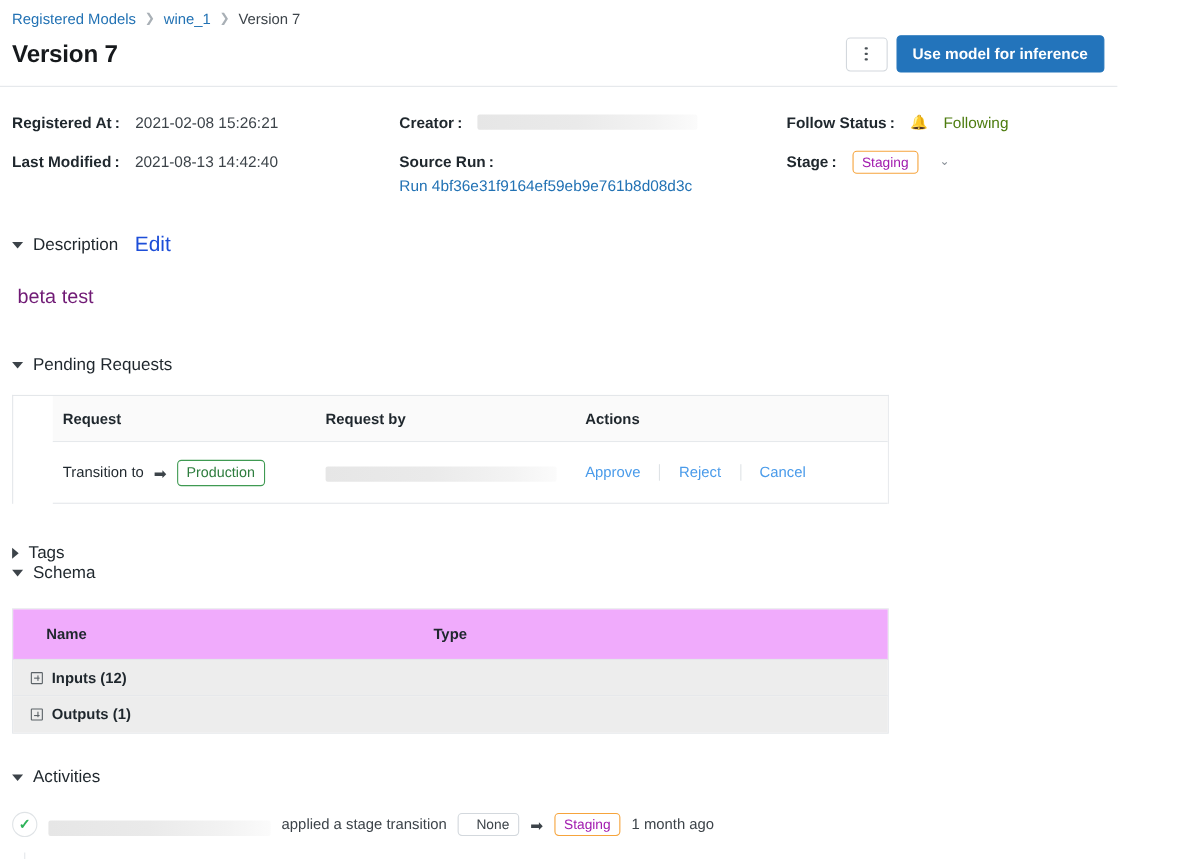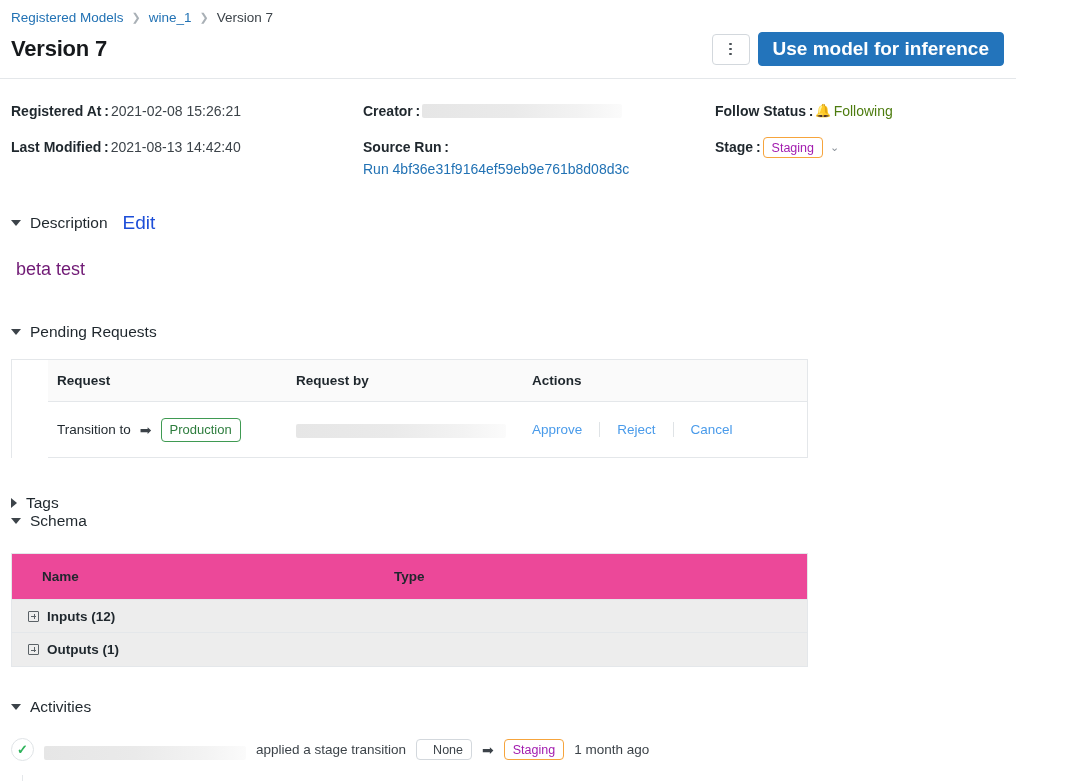--- a/index.html
+++ b/index.html
@@ -64,21 +64,21 @@
   }
   .kebab-dots { display: flex; flex-direction: column; gap: 2.5px; align-items: center; }
   .kebab-dots i { width: 2.5px; height: 2.5px; border-radius: 50%; background: #4a5156; display: block; }
   .primary-btn {
     height: 31px;
     padding: 16px 14px;
     background: #2374bb;
     color: #ffffff;
     border: 1px solid #2374bb;
     border-radius: 4px;
-    font-size: 19px;
+    font-size: 14px;
     font-weight: bold;
     cursor: pointer;
     white-space: nowrap;
     display: flex;
     align-items: center;
   }
   .title-divider {
     height: 1px;
     background: #e4e7ea;
     margin: 8px 0 0 0;
@@ -86,21 +86,21 @@
   }
 
   
   .meta {
     display: grid;
     grid-template-columns: 352px 352px auto;
     row-gap: 16px;
     padding: 22px 0 0 11px;
     font-size: 14px;
   }
-  .meta-cell { display: flex; align-items: flex-start; gap: 2px; line-height: 20px; }
+  .meta-cell { display: flex; align-items: flex-start; gap: 14px; line-height: 20px; }
   .meta-label { font-weight: bold; color: #1f272d; white-space: nowrap; }
   .meta-value { color: #3c4349; }
   .meta-stack { display: flex; flex-direction: column; gap: 2px; }
   .link { color: #2272b4; cursor: pointer; }
   .link-soft { color: #4a9bea; cursor: pointer; }
   .redact {
     display: inline-block;
     height: 14px;
     border-radius: 2px;
     background: linear-gradient(90deg, #e6e6e6 0%, #eaeaea 45%, #f3f3f3 80%, #fbfbfb 100%);
@@ -200,21 +200,21 @@
   .schema-table {
     width: 797px;
     margin-left: 11px;
     border: 1px solid #e4e7ea;
     font-size: 13.5px;
   }
   .schema-head {
     display: flex;
     align-items: center;
     height: 46px;
-    background: #ec4899;
+    background: #f0abfc;
     border-bottom: 1px solid #e4e7ea;
     font-weight: bold;
     color: #1f272d;
   }
   .sc-name { width: 382px; padding-left: 30px; }
   .sc-type { flex: 1; }
   .schema-row {
     display: flex;
     align-items: center;
     height: 33px;

